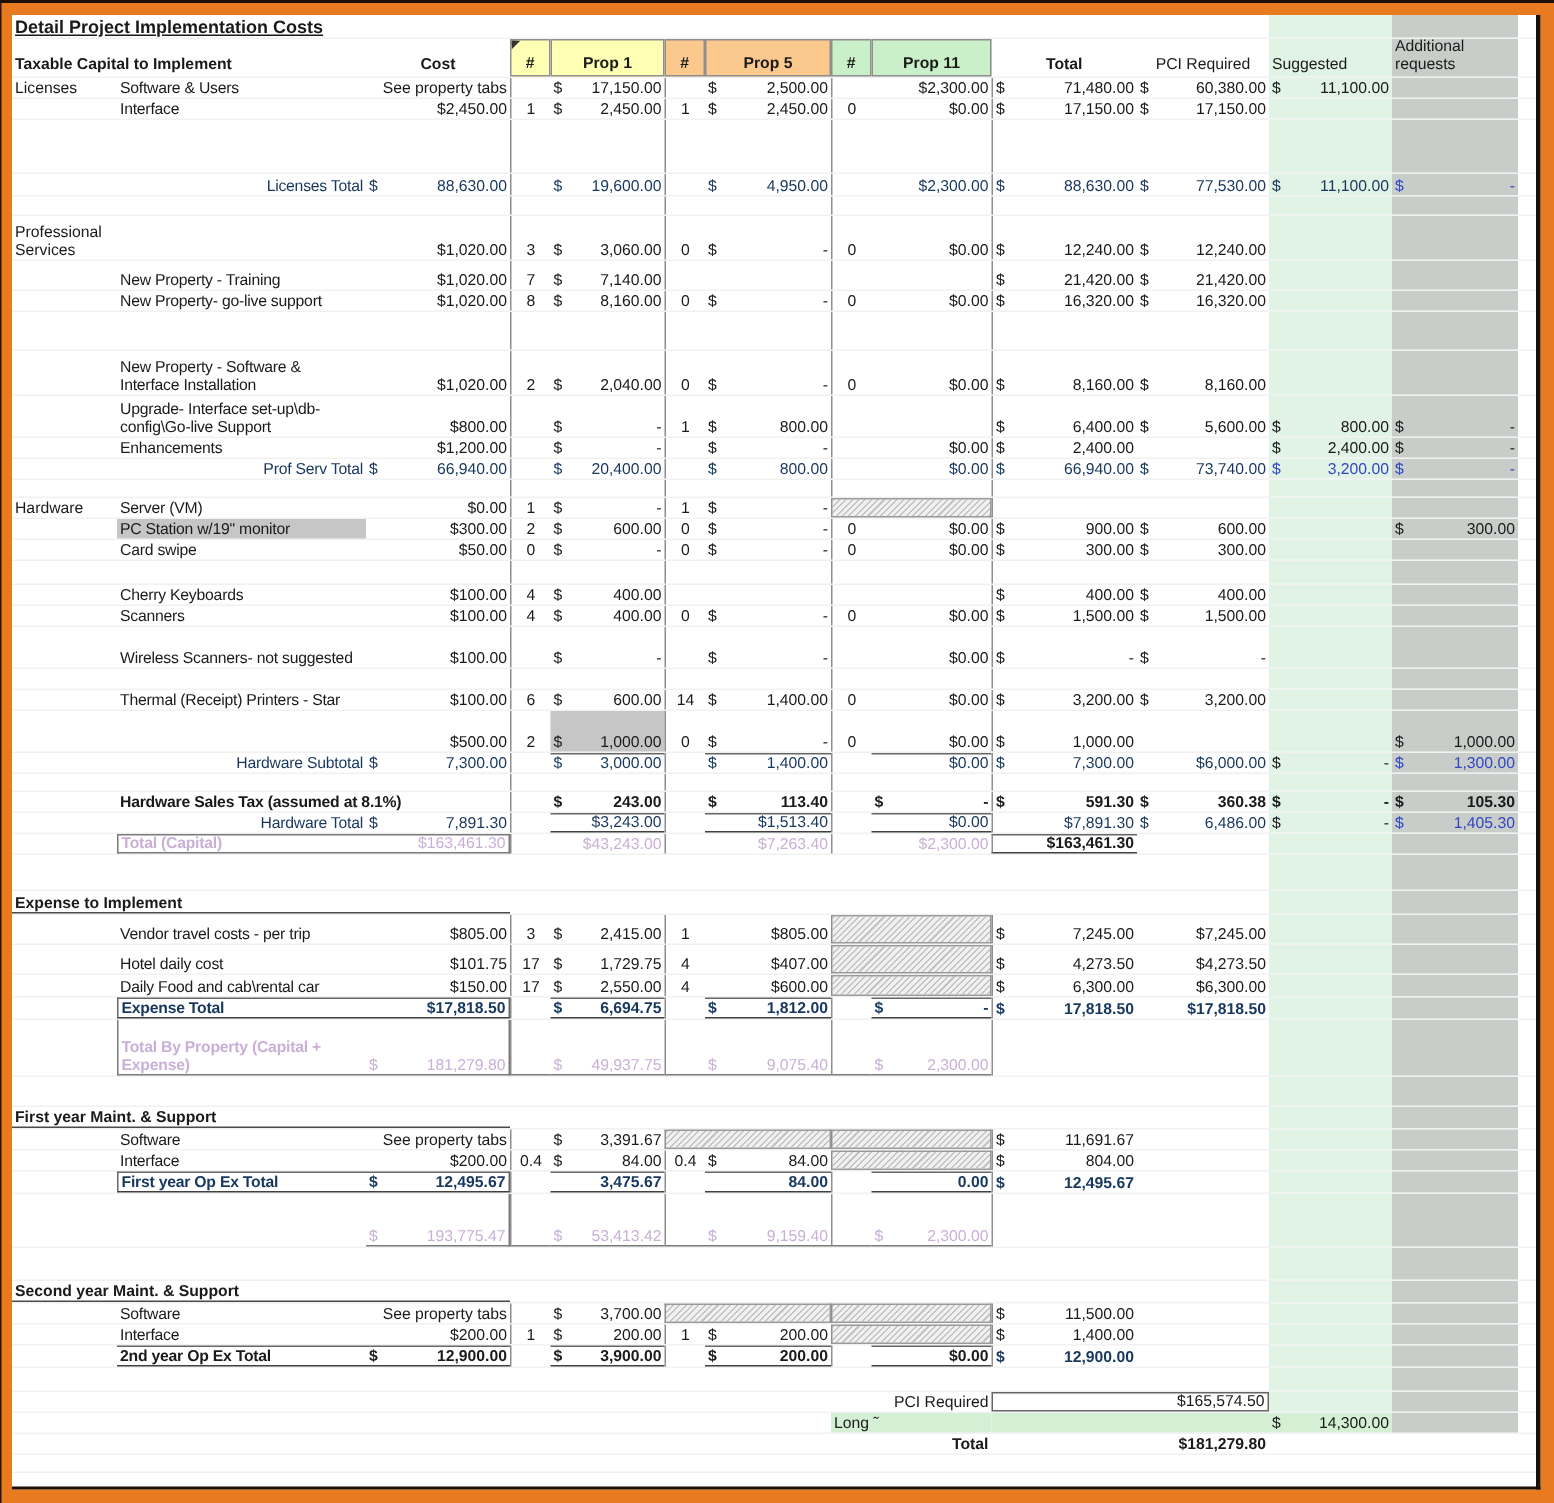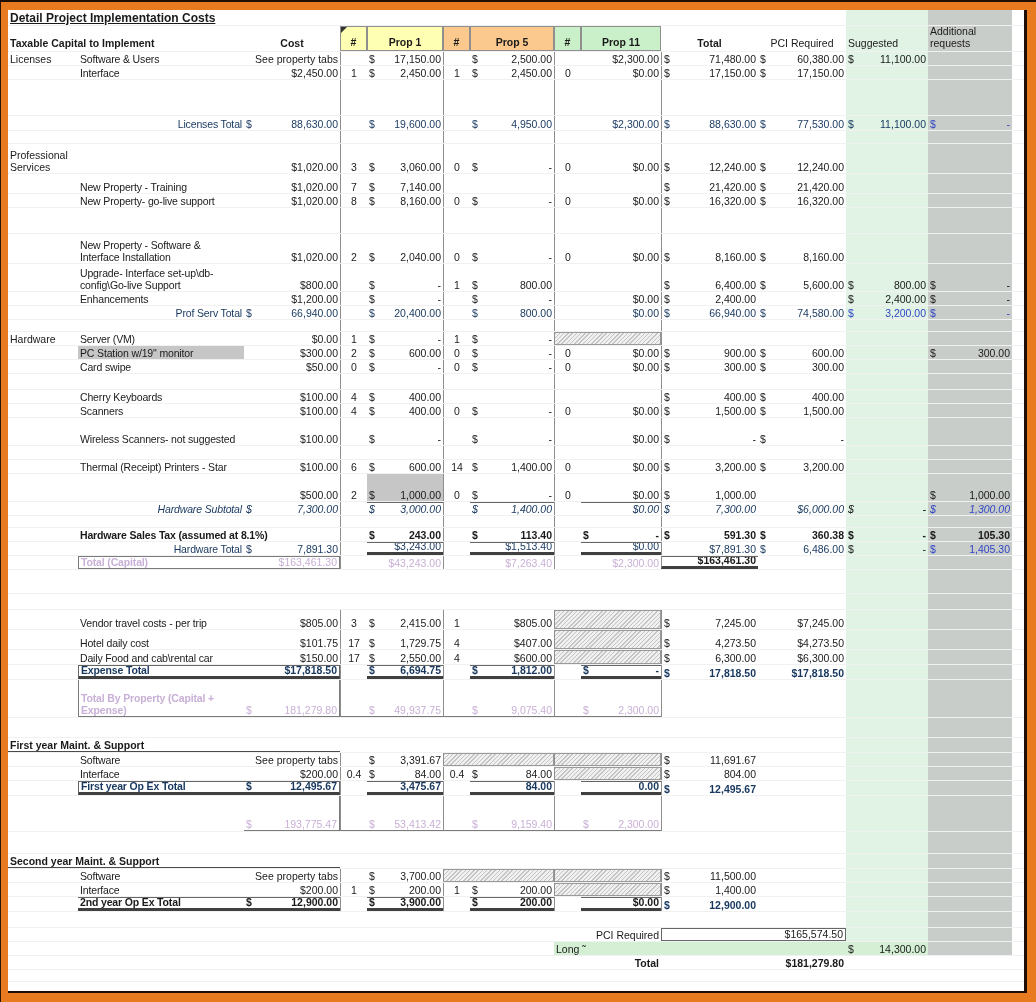--- a/index.html
+++ b/index.html
@@ -32,21 +32,21 @@
   .grayc{background:#c6c6c6}
   .yellow{background:#ffffb3;border:1px solid #8f8f8f}
   .peach{background:#fbc98e;border:1px solid #8f8f8f}
   .grn{background:#c9f0c9;border:1px solid #8f8f8f}
   .bgg{background:#d4efd4}
   .bgy{background:#c9cdc9}
   .hatch{background:repeating-linear-gradient(135deg,#c4c4c4 0,#c4c4c4 1px,#f0f0f0 1px,#f0f0f0 3px);
          border:1px solid #9a9a9a}
   .band .col4,.band .col6,.band .col8,.band .col10{border-left:1px solid #8e8e8e}
   .bt{border-top:1px solid #666}
-  .bb{border-bottom:3px solid #404040}
+  .bb{border-bottom:1px solid #404040}
   .bl{border-left:1px solid #666}
   .br{border-right:1px solid #666}
   .box2{border:1px solid #666}
   .bb2{border-bottom:1px solid #4a4a4a}
   .capbox .col2{border:1px solid #7a7a7a;border-right:none}
   .capbox .col3{border:1px solid #7a7a7a;border-left:none}
   .bprow .col2{border-left:1px solid #7a7a7a;border-bottom:1px solid #7a7a7a}
   .bprow .col3{border-right:1px solid #7a7a7a;border-bottom:1px solid #7a7a7a}
   .bprow .col4,.bprow .col5,.bprow .col6,.bprow .col7,.bprow .col8,.bprow .col9{border-bottom:1px solid #7a7a7a}
   .hdr .cell{padding-bottom:2px}
@@ -409,21 +409,21 @@
           <span>800.00</span>
         </div>
         <div class="cell col8" style="grid-column: 8 / span 1;"></div>
         <div class="cell col9 r navy" style="grid-column: 9 / span 1;">$0.00</div>
         <div class="cell col10 m navy" style="grid-column: 10 / span 1;">
           <span>$</span>
           <span>66,940.00</span>
         </div>
         <div class="cell col11 m navy" style="grid-column: 11 / span 1;">
           <span>$</span>
-          <span>74,580.00</span>
+          <span>73,740.00</span>
         </div>
         <div class="cell col12 m blue" style="grid-column: 12 / span 1;">
           <span>$</span>
           <span>3,200.00</span>
         </div>
         <div class="cell col13 m blue" style="grid-column: 13 / span 1;">
           <span>$</span>
           <span>-</span>
         </div>
       </div>
@@ -673,21 +673,21 @@
           <span>$</span>
           <span>1,000.00</span>
         </div>
         <div class="cell col11" style="grid-column: 11 / span 1;"></div>
         <div class="cell col12" style="grid-column: 12 / span 1;"></div>
         <div class="cell col13 m" style="grid-column: 13 / span 1;">
           <span>$</span>
           <span>1,000.00</span>
         </div>
       </div>
-      <div class="row band" style="height: 14px; font-style: italic;">
+      <div class="row band" style="height: 14px;">
         <div class="cell col1" style="grid-column: 1 / span 1;"></div>
         <div class="cell col2 r navy" style="grid-column: 2 / span 1;">Hardware Subtotal</div>
         <div class="cell col3 m navy" style="grid-column: 3 / span 1;">
           <span>$</span>
           <span>7,300.00</span>
         </div>
         <div class="cell col4" style="grid-column: 4 / span 1;"></div>
         <div class="cell col5 m navy bt" style="grid-column: 5 / span 1;">
           <span>$</span>
           <span>3,000.00</span>
@@ -814,20 +814,21 @@
         <div class="cell col6" style="grid-column: 6 / span 1;"></div>
         <div class="cell col7" style="grid-column: 7 / span 1;"></div>
         <div class="cell col8" style="grid-column: 8 / span 1;"></div>
         <div class="cell col9" style="grid-column: 9 / span 1;"></div>
         <div class="cell col10" style="grid-column: 10 / span 1;"></div>
         <div class="cell col11" style="grid-column: 11 / span 1;"></div>
         <div class="cell col12" style="grid-column: 12 / span 1;"></div>
         <div class="cell col13" style="grid-column: 13 / span 1;"></div>
       </div>
       <div class="row " style="height: 16px;">
+        <div class="cell col1 b bb2" style="grid-column: 1 / span 3;">Expense to Implement</div>
         <div class="cell col4" style="grid-column: 4 / span 1;"></div>
         <div class="cell col5" style="grid-column: 5 / span 1;"></div>
         <div class="cell col6" style="grid-column: 6 / span 1;"></div>
         <div class="cell col7" style="grid-column: 7 / span 1;"></div>
         <div class="cell col8" style="grid-column: 8 / span 1;"></div>
         <div class="cell col9" style="grid-column: 9 / span 1;"></div>
         <div class="cell col10" style="grid-column: 10 / span 1;"></div>
         <div class="cell col11" style="grid-column: 11 / span 1;"></div>
         <div class="cell col12" style="grid-column: 12 / span 1;"></div>
         <div class="cell col13" style="grid-column: 13 / span 1;"></div>

